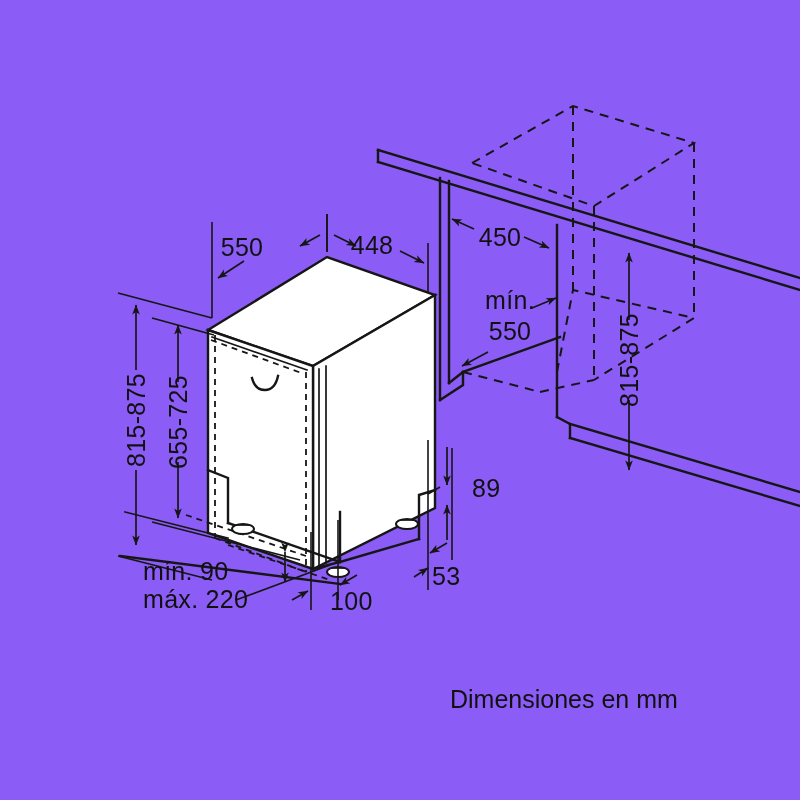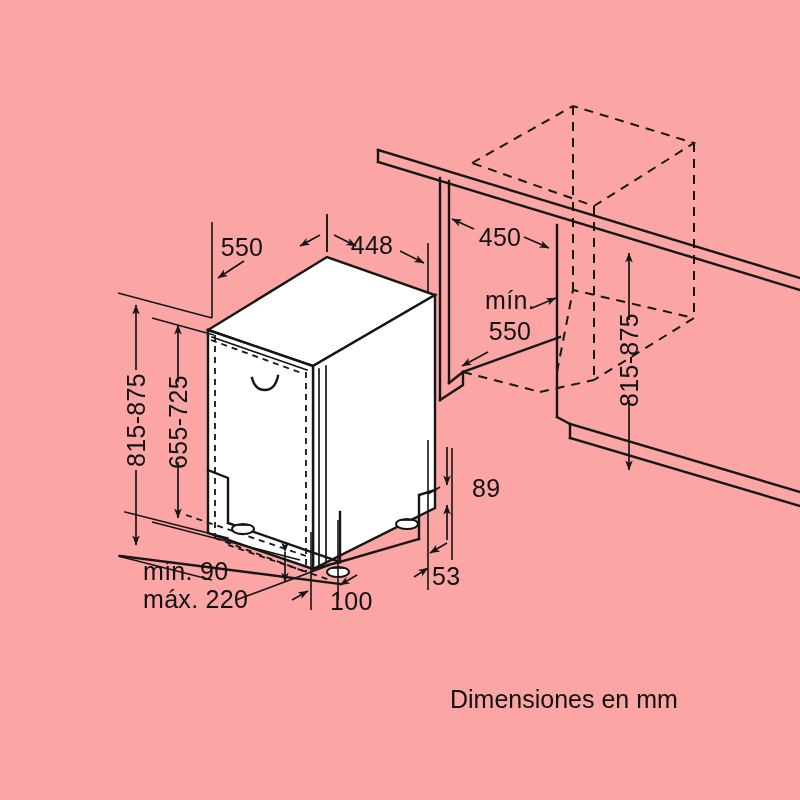--- a/index.html
+++ b/index.html
@@ -8,21 +8,21 @@
     padding: 0;
     background: #ffffff;
   }
   body {
     font-family: "Liberation Sans", sans-serif;
   }
   #stage {
     position: relative;
     width: 800px;
     height: 800px;
-    background: #fca5a5;
+    background: #8b5cf6;
     overflow: hidden;
   }
   svg#drawing {
     position: absolute;
     top: 0;
     left: 0;
     width: 800px;
     height: 800px;
     display: block;
   }

